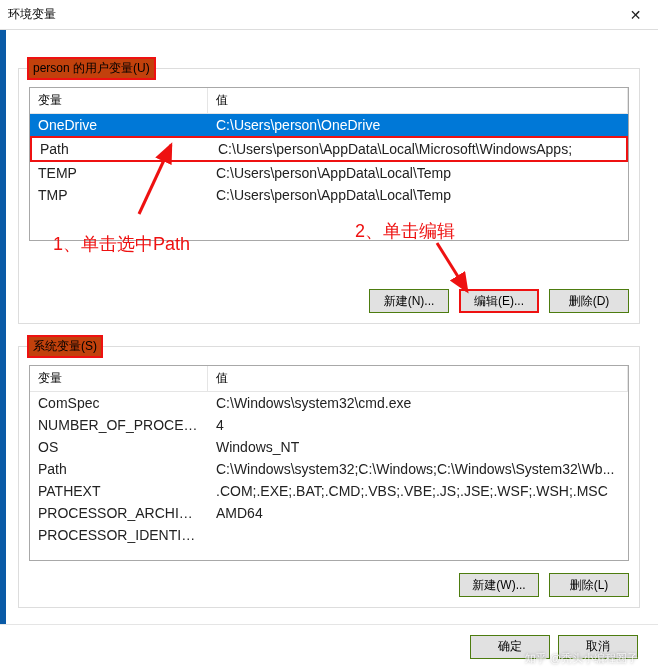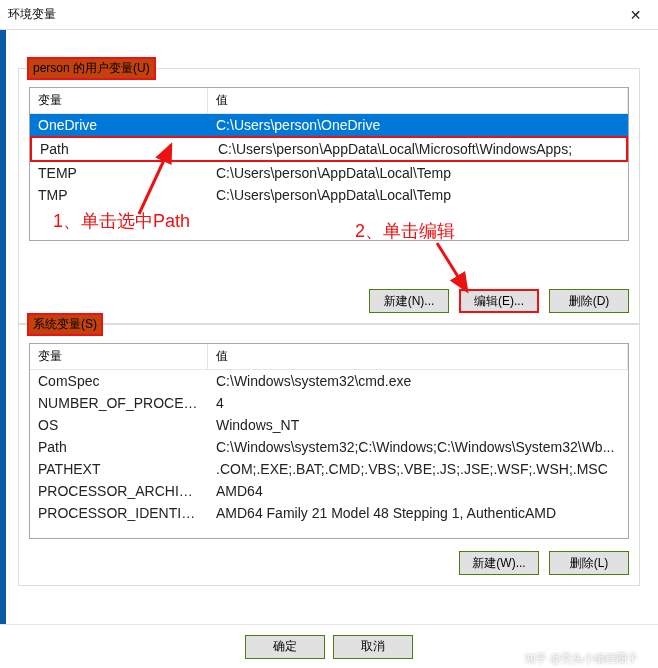--- a/index.html
+++ b/index.html
@@ -26,20 +26,21 @@
     position: absolute; right: 0; top: 0;
     width: 45px; height: 30px;
     display: flex; align-items: center; justify-content: center;
     font-size: 14px; color: #222;
   }
   .content {
     padding: 10px 18px 8px 18px;
   }
   .group {
     border: 1px solid #ddd;
+    margin-top: 22px;
     position: relative;
     padding: 18px 10px 10px 10px;
   }
   .group-label {
     position: absolute;
     top: -10px; left: 8px;
     background: #c2410c;
     padding: 0 4px;
     font-size: 12px;
   }
@@ -100,21 +101,21 @@
   }
   .arrow {
     position: absolute;
     pointer-events: none;
   }
   .footer {
     position: absolute;
     bottom: 0; left: 0; right: 0;
     height: 44px;
     display: flex;
-    justify-content: center;
+    justify-content: flex-end;
     align-items: center;
     gap: 8px;
     padding: 0 20px;
     background: #fff;
     border-top: 1px solid #e5e5e5;
   }
   .watermark {
     position: absolute;
     bottom: 2px; right: 20px;
     font-size: 11px;
@@ -164,21 +165,21 @@
           <div class="td col-var">TEMP</div>
           <div class="td col-val">C:\Users\person\AppData\Local\Temp</div>
         </div>
         <div class="trow">
           <div class="td col-var">TMP</div>
           <div class="td col-val">C:\Users\person\AppData\Local\Temp</div>
         </div>
       </div>
     </div>
 
-    <div class="annotation" style="left:34px; top:140px;">1、单击选中Path</div>
+    <div class="annotation" style="left:34px; top:163px;">1、单击选中Path</div>
     <div class="annotation" style="left:336px; top:150px;">2、单击编辑</div>
 
     <svg class="arrow" style="left:110px; top:70px;" width="50" height="80">
       <defs>
           <marker id="ah1" markerWidth="8" markerHeight="8" refX="6" refY="3" orient="auto">
             <path d="M0,0 L7,3 L0,6 Z" fill="#e11"></path>
           </marker>
         </defs>
       <line x1="10" y1="75" x2="42" y2="6" stroke="#e11" stroke-width="3" marker-end="url(#ah1)"></line>
     </svg>
@@ -226,21 +227,20 @@
         <div class="trow">
           <div class="td col-var">PATHEXT</div>
           <div class="td col-val">.COM;.EXE;.BAT;.CMD;.VBS;.VBE;.JS;.JSE;.WSF;.WSH;.MSC</div>
         </div>
         <div class="trow">
           <div class="td col-var">PROCESSOR_ARCHITECTURE</div>
           <div class="td col-val">AMD64</div>
         </div>
         <div class="trow">
           <div class="td col-var">PROCESSOR_IDENTIFIER</div>
-          <div class="td col-val">AMD64 Family 21 Model 48 Stepping 1, AuthenticAMD</div>
         </div>
       </div>
     </div>
 
     <div class="btn-row">
       <button class="btn">新建(W)...</button>
       <button class="btn">删除(L)</button>
     </div>
   </div>
 

